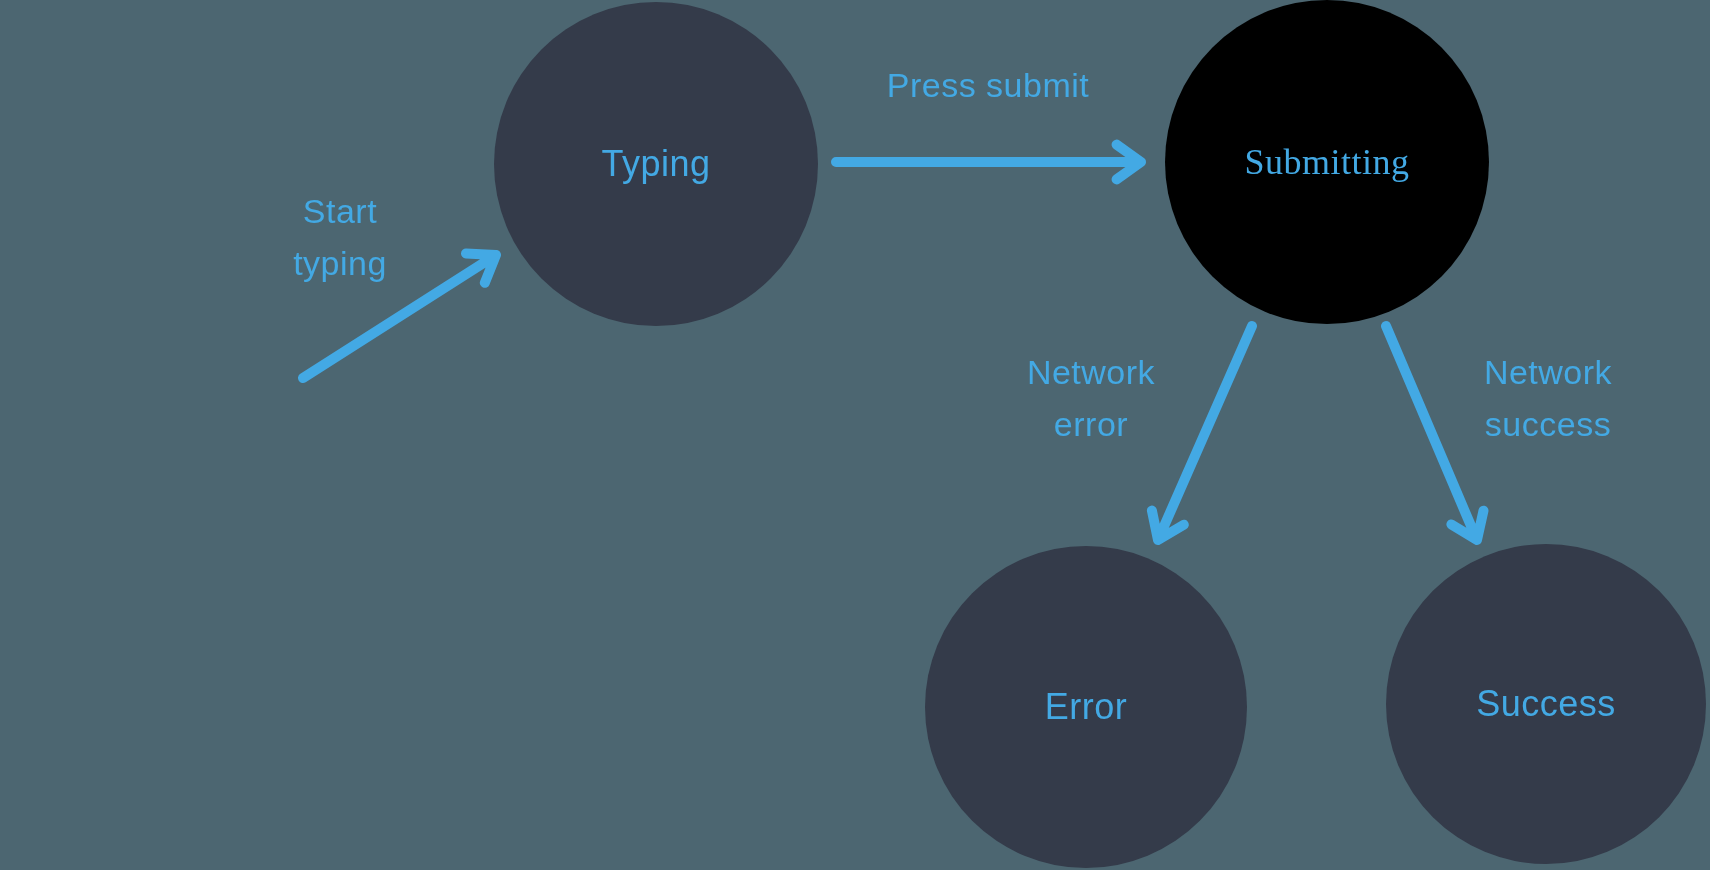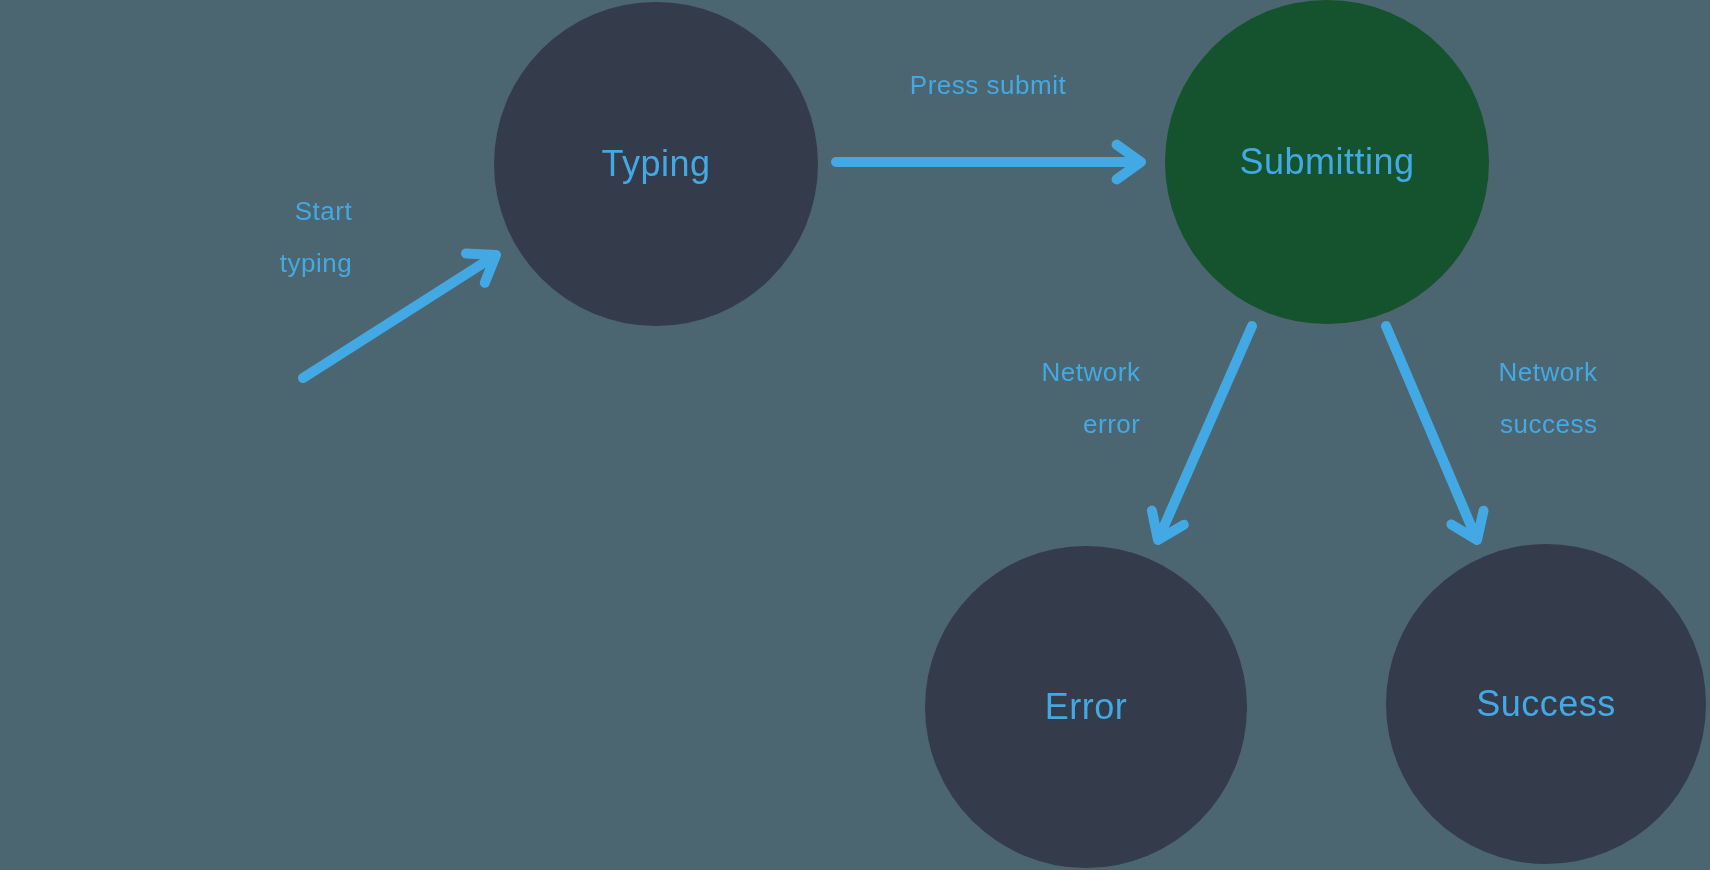--- a/index.html
+++ b/index.html
@@ -31,22 +31,22 @@
   }
   .state-label {
     font-size: 36px;
     font-weight: 500;
     letter-spacing: 0.5px;
     user-select: none;
   }
   .edge-label {
     position: absolute;
     transform: translate(-50%, -50%);
-    text-align: right;
-    font-size: 26px;
+    text-align: center;
+    font-size: 34px;
     font-weight: 500;
     line-height: 52px;
     letter-spacing: 0.5px;
     white-space: nowrap;
     user-select: none;
   }
   .edge-label span { display: block; }
 </style>
 </head>
 <body>
@@ -60,33 +60,33 @@
         <path d="M 1252 326 L 1158 540 M 1151.9 510.6 L 1158 540 L 1183.8 524.7" fill="none" stroke="#43A9E4" stroke-width="10" stroke-linecap="round" stroke-linejoin="round"></path>
         <path d="M 1386 326 L 1477 540 M 1451.4 524.4 L 1477 540 L 1483.5 510.7" fill="none" stroke="#43A9E4" stroke-width="10" stroke-linecap="round" stroke-linejoin="round"></path>
       </g>
   </svg>
 
 
   <div class="state-node" style="left: 494px; top: 2px; width: 324px; height: 324px; background: rgb(52, 59, 74);">
     <span class="state-label" style="color: rgb(67, 169, 228);">Typing</span>
   </div>
 
-  <div class="state-node" style="left: 1165px; top: 0px; width: 324px; height: 324px; background: #14532d;">
+  <div class="state-node" style="left: 1165px; top: 0px; width: 324px; height: 324px; background: #000000; font-family: Liberation Serif, serif;">
     <span class="state-label" style="color: rgb(67, 169, 228);">Submitting</span>
   </div>
 
   <div class="state-node" style="left: 925px; top: 546px; width: 322px; height: 322px; background: rgb(52, 59, 74);">
     <span class="state-label" style="color: rgb(67, 169, 228);">Error</span>
   </div>
 
   <div class="state-node" style="left: 1386px; top: 544px; width: 320px; height: 320px; background: rgb(52, 59, 74);">
     <span class="state-label" style="color: rgb(67, 169, 228);">Success</span>
   </div>
 
-  <div class="edge-label" style="left: 316px; top: 237px; color: rgb(67, 169, 228);">
+  <div class="edge-label" style="left: 340px; top: 237px; color: rgb(67, 169, 228);">
     <span>Start</span>
     <span>typing</span>
   </div>
 
   <div class="edge-label" style="left: 988px; top: 85px; color: rgb(67, 169, 228);">
     <span>Press submit</span>
   </div>
 
   <div class="edge-label" style="left: 1091px; top: 398px; color: rgb(67, 169, 228);">
     <span>Network</span>

